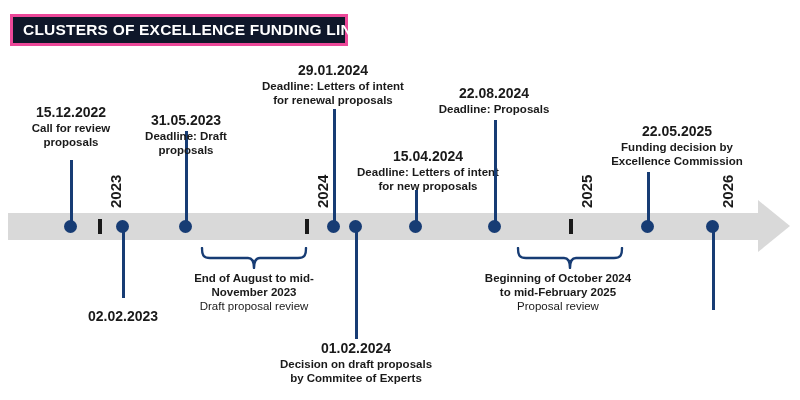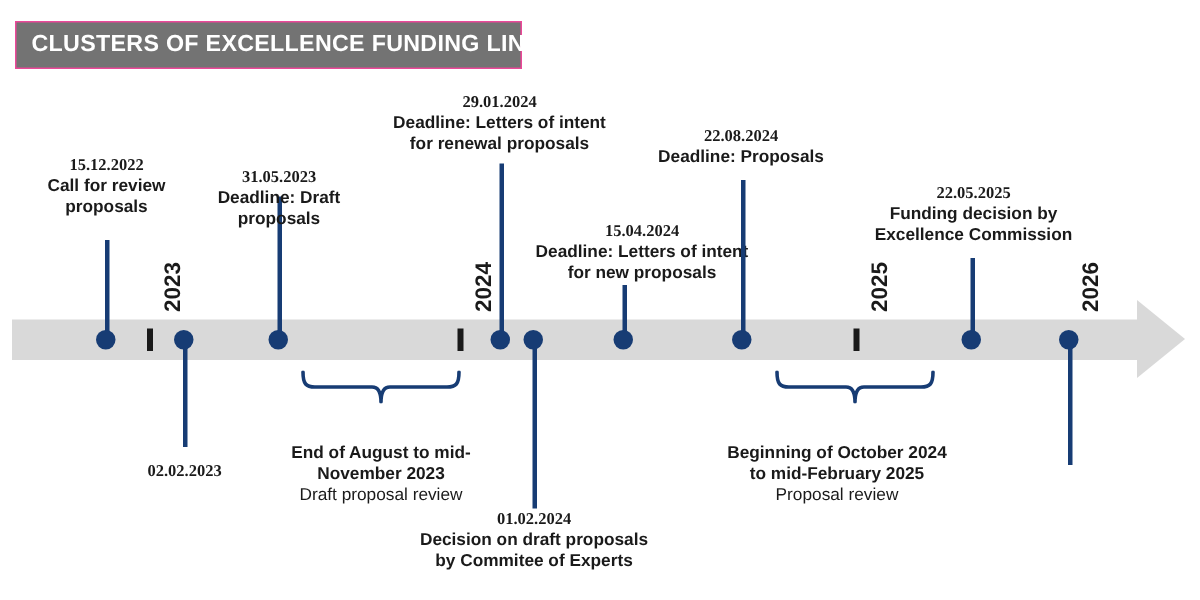--- a/index.html
+++ b/index.html
@@ -18,22 +18,22 @@
     overflow: hidden;
   }
 
   
   #title-banner {
     position: absolute;
     left: 10px;
     top: 14px;
     width: 338px;
     height: 32px;
-    background: #737373;
-    border: 1px solid #ec4899;
+    background: #0f172a;
+    border: 3px solid #ec4899;
     box-sizing: border-box;
     display: flex;
     align-items: center;
     padding-left: 10px;
   }
   #title-text {
     color: #ffffff;
     font-size: 15.5px;
     font-weight: bold;
     letter-spacing: 0.2px;
@@ -94,42 +94,40 @@
   }
 
   
   .label-block {
     position: absolute;
     text-align: center;
     color: #1a1a1a;
     line-height: 1.22;
   }
   .label-date {
-    font-size: 11px;
+    font-size: 14px;
     font-weight: bold;
     white-space: nowrap;
-    font-family: Liberation Serif, serif;
   }
   .label-desc {
     font-size: 11.5px;
     font-weight: bold;
   }
 
   
   .brace {
     position: absolute;
     color: #173c74;
   }
   .brace svg { display: block; }
   .brace-block {
     position: absolute;
     text-align: center;
     color: #1a1a1a;
     line-height: 1.22;
-    margin-top: 24px;
   }
   .brace-title {
     font-size: 11.5px;
     font-weight: bold;
   }
   .brace-sub {
     font-size: 11.5px;
     font-weight: normal;
   }
 </style>
@@ -199,21 +197,21 @@
 
   <div class="event-stem" style="left:494px; top:120px; height:106px;"></div>
   <div class="event-dot" style="left:488px;"></div>
   <div class="label-block" style="left:429px; top:85px; width:130px;">
     <div class="label-date">22.08.2024</div>
     <div class="label-desc">Deadline: Proposals</div>
   </div>
 
   <div class="event-stem" style="left:647px; top:172px; height:54px;"></div>
   <div class="event-dot" style="left:641px;"></div>
-  <div class="label-block" style="left:576px; top:123px; width:146px;">
+  <div class="label-block" style="left:604px; top:123px; width:146px;">
     <div class="label-date">22.05.2025</div>
     <div class="label-desc">Funding decision by Excellence Commission</div>
   </div>
 
   <div class="event-stem" style="left:712px; top:226px; height:84px;"></div>
   <div class="event-dot" style="left:706px;"></div>
 
   <div class="brace" style="left:200px; top:247px;">
     <svg width="108" height="22" viewBox="0 0 108 22">
       <path d="M2,1 C2,9 4,11 10,11 L48,11 C52,11 54,14 54,21

